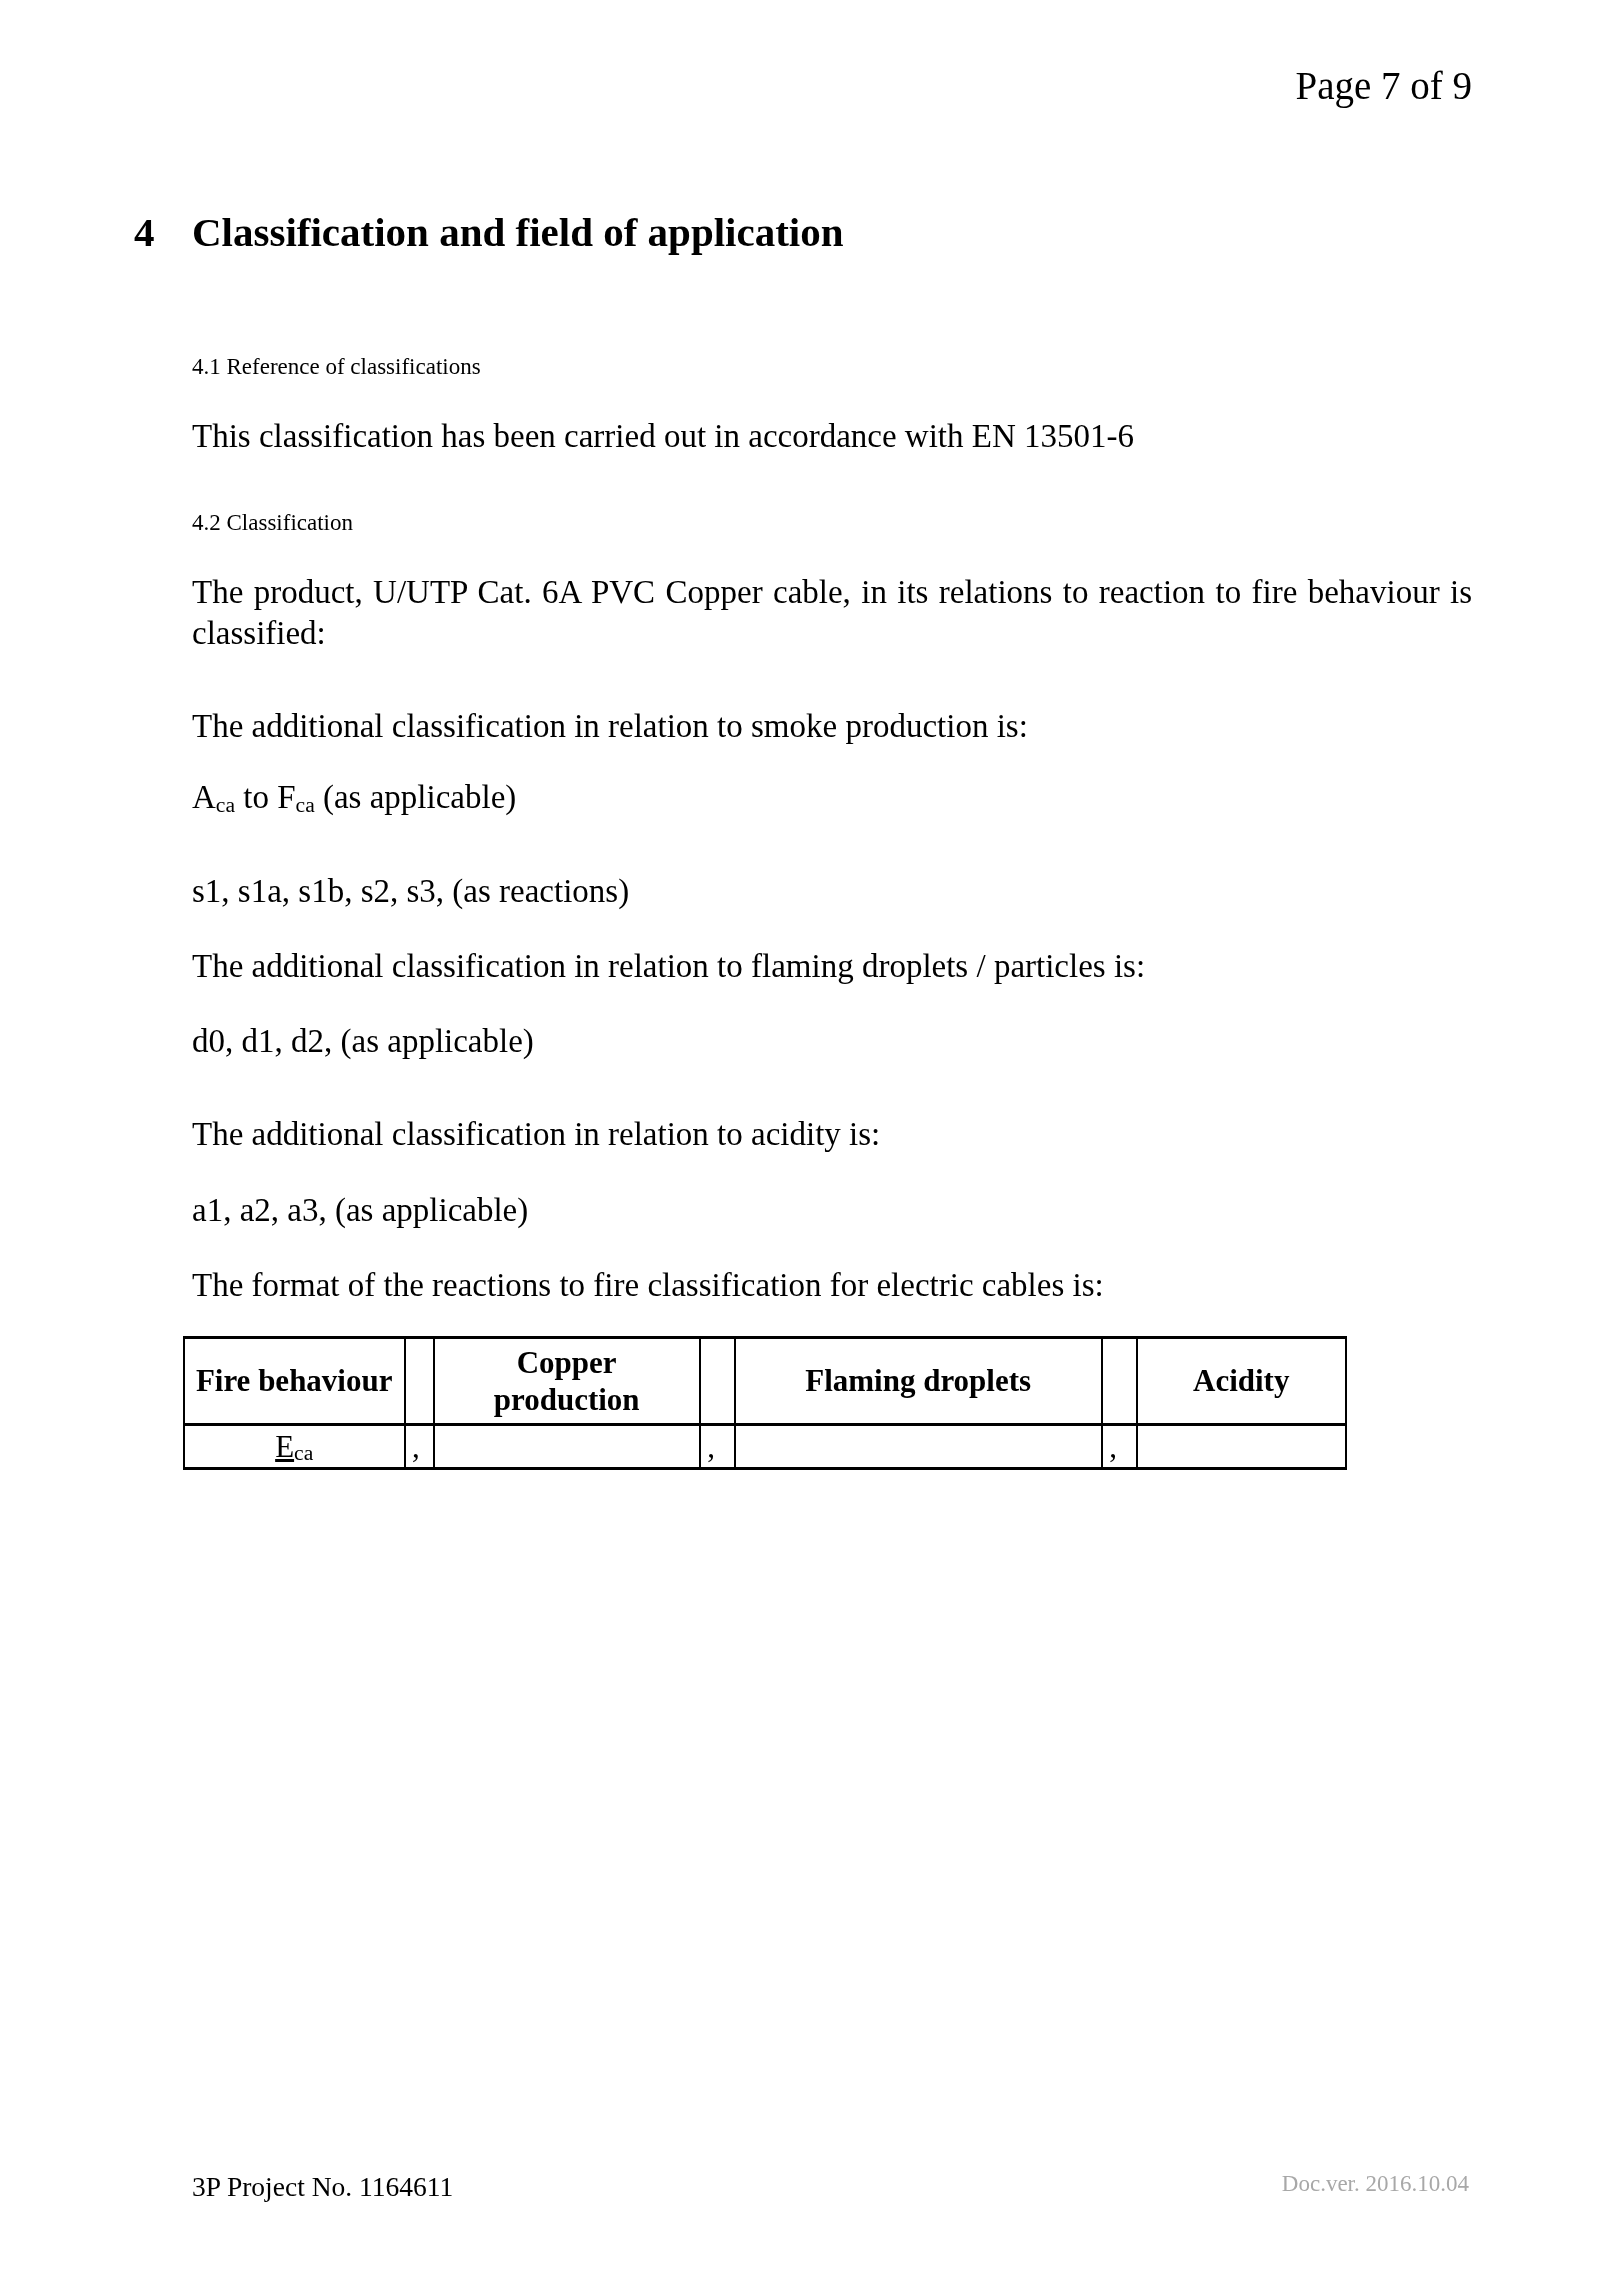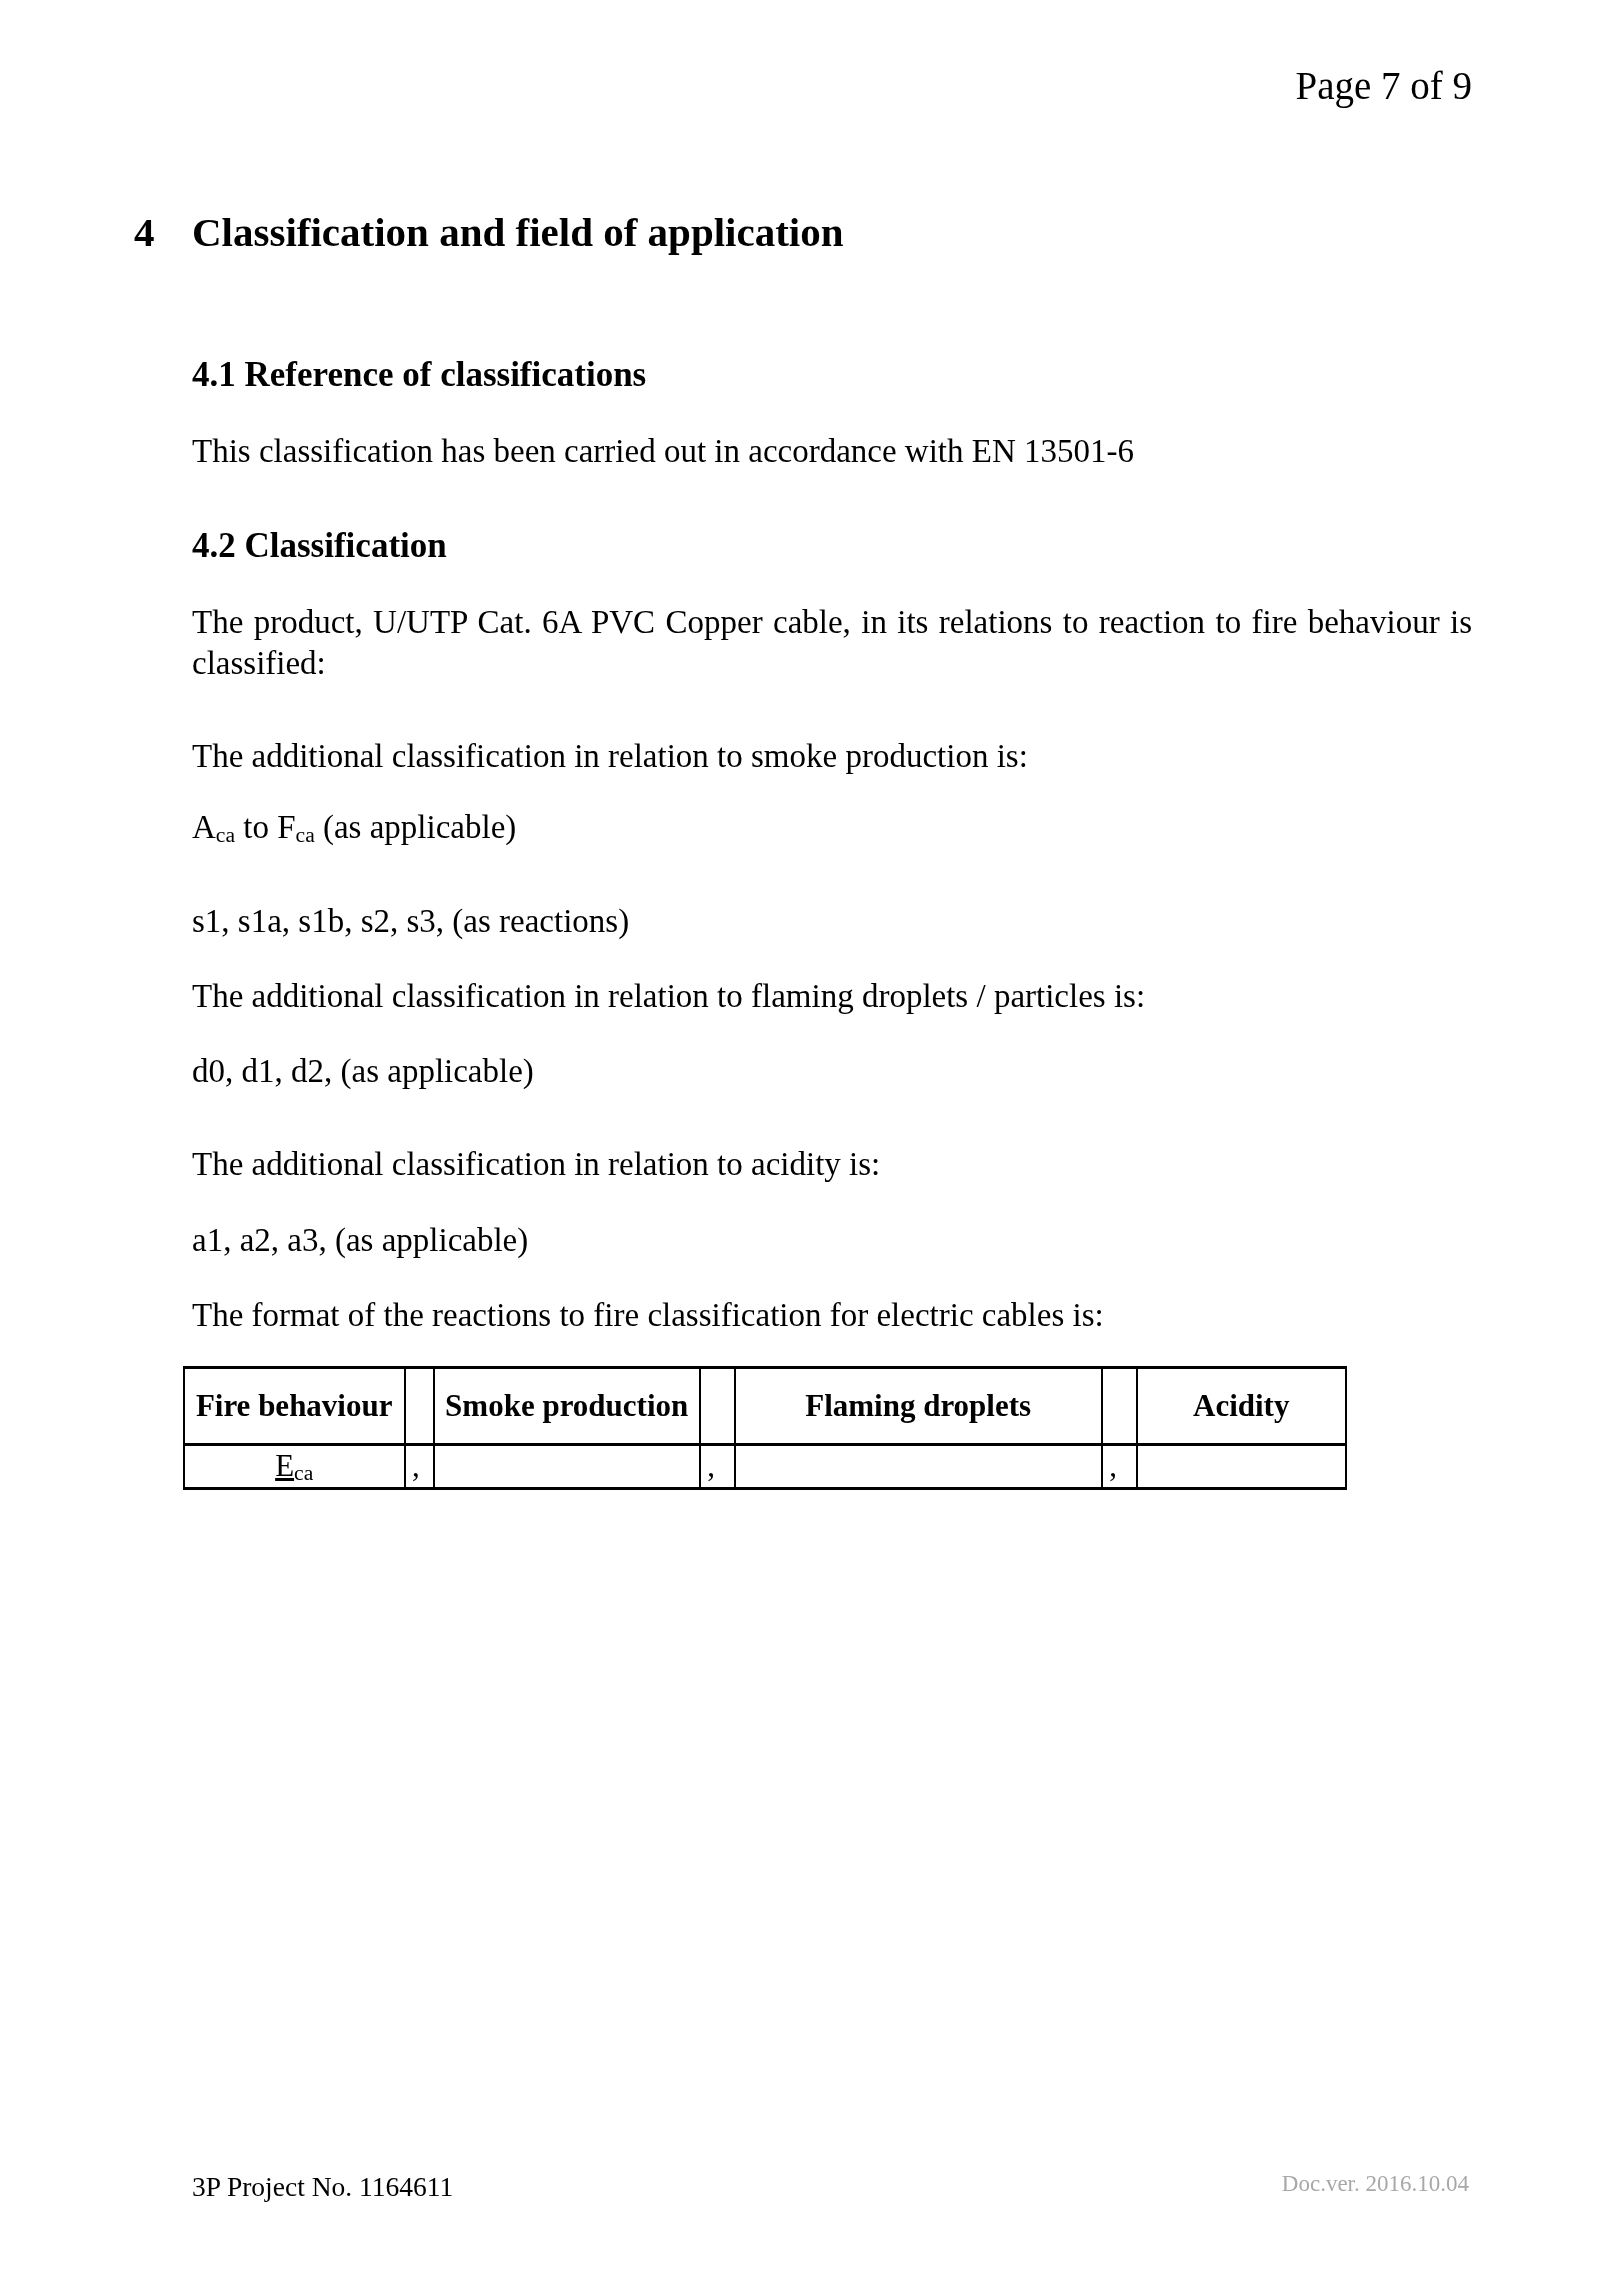--- a/index.html
+++ b/index.html
@@ -28,22 +28,22 @@
     margin-left: -58px;
     font-size: 41px;
     font-weight: bold;
     line-height: 1.15;
   }
   h1.chapter .chapter-num {
     display: inline-block;
     width: 58px;
   }
   h2.section {
-    font-size: 35px;
-    font-weight: bold;
+    font-size: 23px;
+    font-weight: normal;
     line-height: 1.25;
   }
   .mt-148 { margin-top: 97px; }
   .mt-54  { margin-top: 52px; }
   .mt-52  { margin-top: 34px; }
   .mt-46  { margin-top: 30px; }
   .mt-45  { margin-top: 29.4px; }
   p.body-text {
     font-size: 33px;
     line-height: 1.25;
@@ -146,21 +146,21 @@
       <col style="width:22.9%">
       <col style="width:3%">
       <col style="width:31.6%">
       <col style="width:3%">
       <col style="width:18%">
     </colgroup>
     <tbody>
         <tr class="header-row">
       <td>Fire behaviour</td>
       <td></td>
-      <td>Smoke production</td>
+      <td>Copper production</td>
       <td></td>
       <td>Flaming droplets</td>
       <td></td>
       <td>Acidity</td>
     </tr>
     <tr class="data-row">
       <td class="cell-fire"><span>E</span><span class="subsc">ca</span></td>
       <td class="cell-comma">,</td>
       <td></td>
       <td class="cell-comma">,</td>

